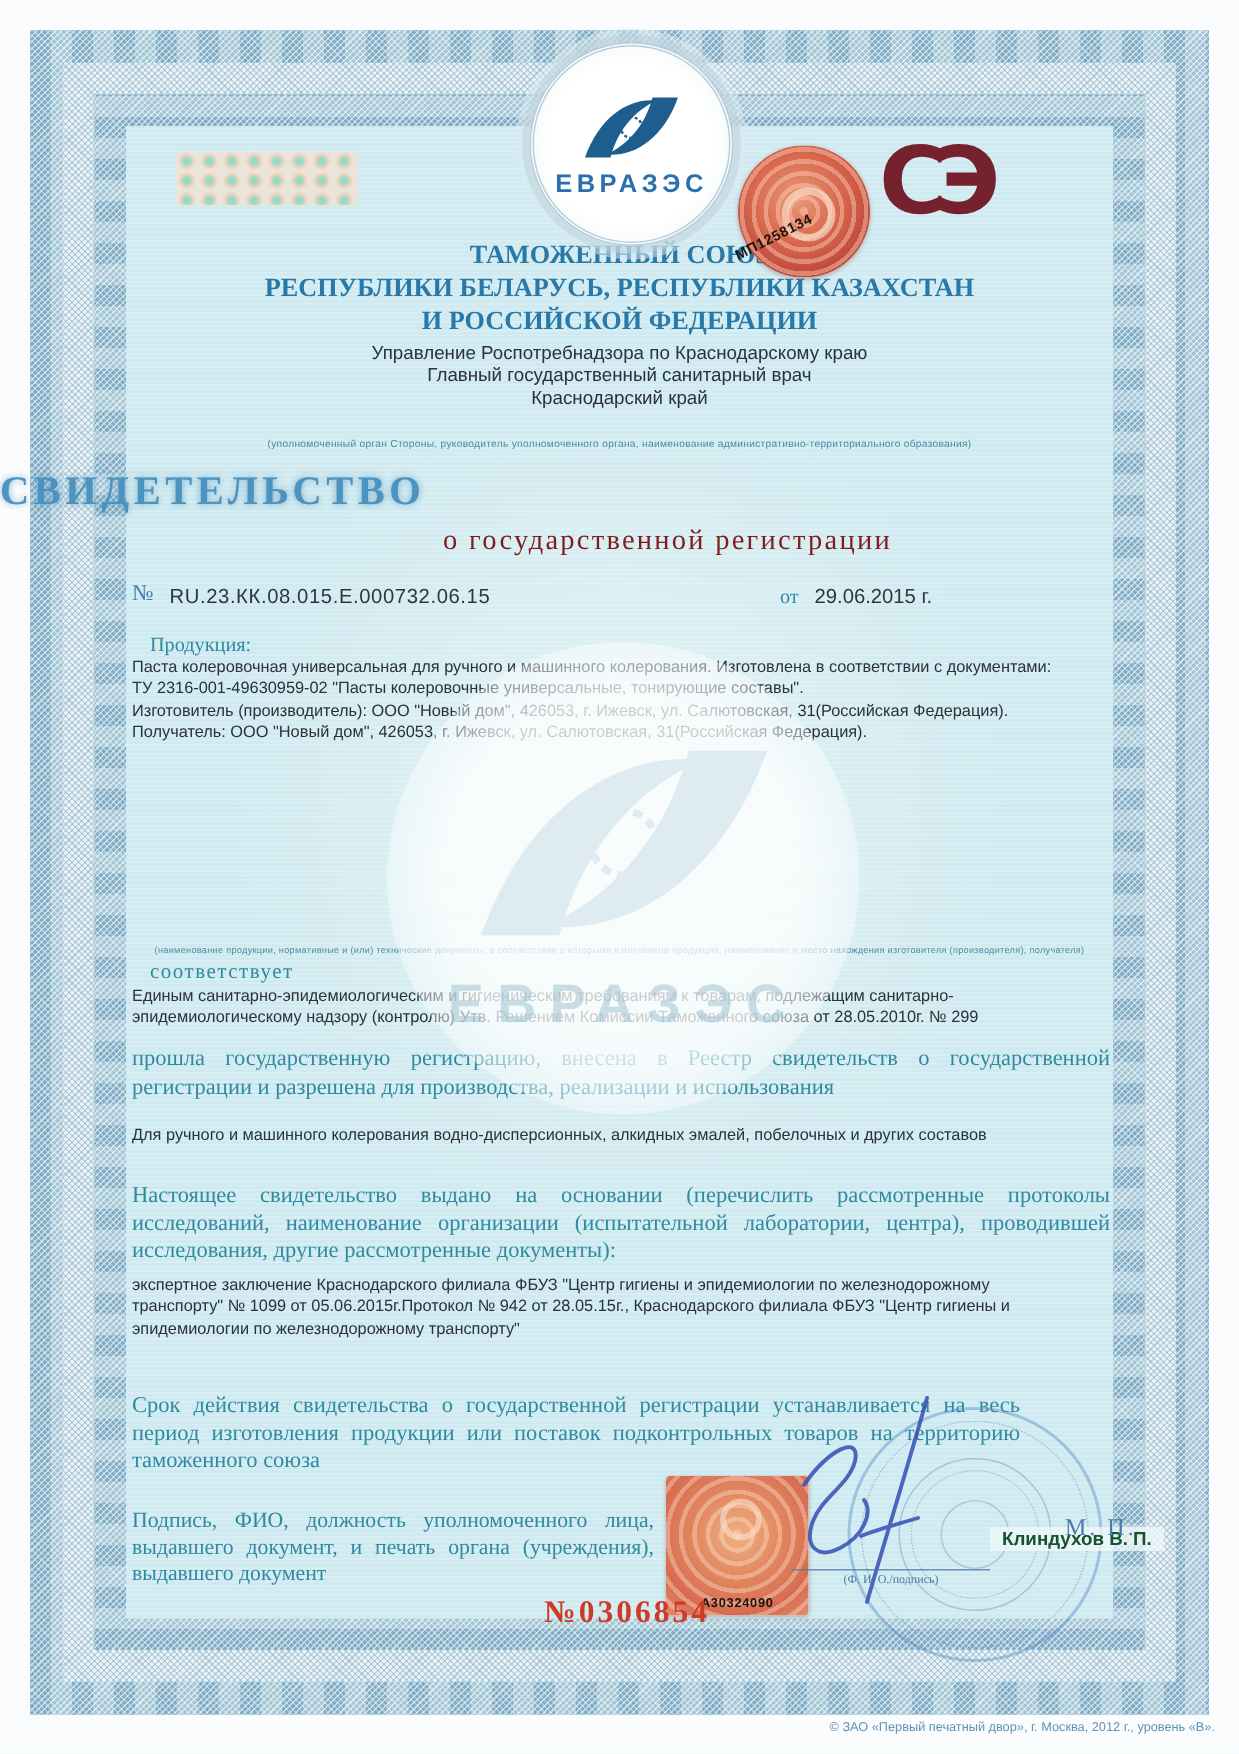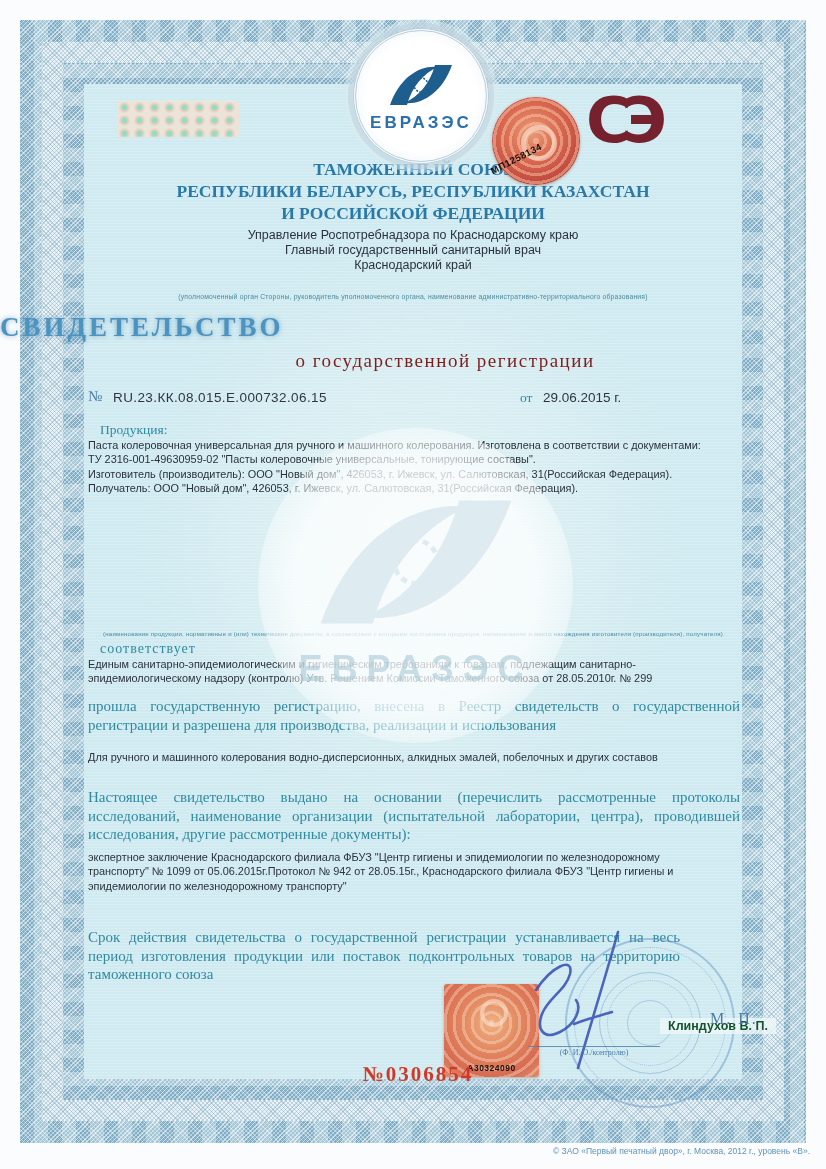--- a/index.html
+++ b/index.html
@@ -212,20 +212,21 @@
   </div>
 
   <svg class="abs signature-svg" viewBox="0 0 165 145">
     <g fill="none" stroke="#3953b5" stroke-width="2.6" stroke-linecap="round" opacity=".88">
       <path d="M100,4 C90,40 74,92 60,140"></path>
       <path d="M18,62 C34,38 56,28 52,46 C48,62 30,70 24,86 C18,102 26,112 42,104 C58,96 64,80 58,72"></path>
       <path d="M56,96 C66,92 80,88 94,84"></path>
     </g>
   </svg>
 
+  <div class="abs teal-par just" style="left:88px;top:1006px;width:348px;font-size:14.5px;line-height:17.5px;">Подпись, ФИО, должность уполномоченного лица, выдавшего документ, и печать органа (учреждения), выдавшего документ</div>
   <div class="abs signer-name">Клиндухов В. П.</div>
-  <div class="abs sign-line">(Ф. И. О./контролю)</div>
+  <div class="abs sign-line">(Ф. И. О./подпись)</div>
   <div class="abs blank-number">№0306854</div>
   <div class="abs mp">М. П.</div>
 
   <div class="abs copyright">© ЗАО «Первый печатный двор»,  г. Москва,  2012 г., уровень «В».</div>
 
 </div>
 
 </body></html>

